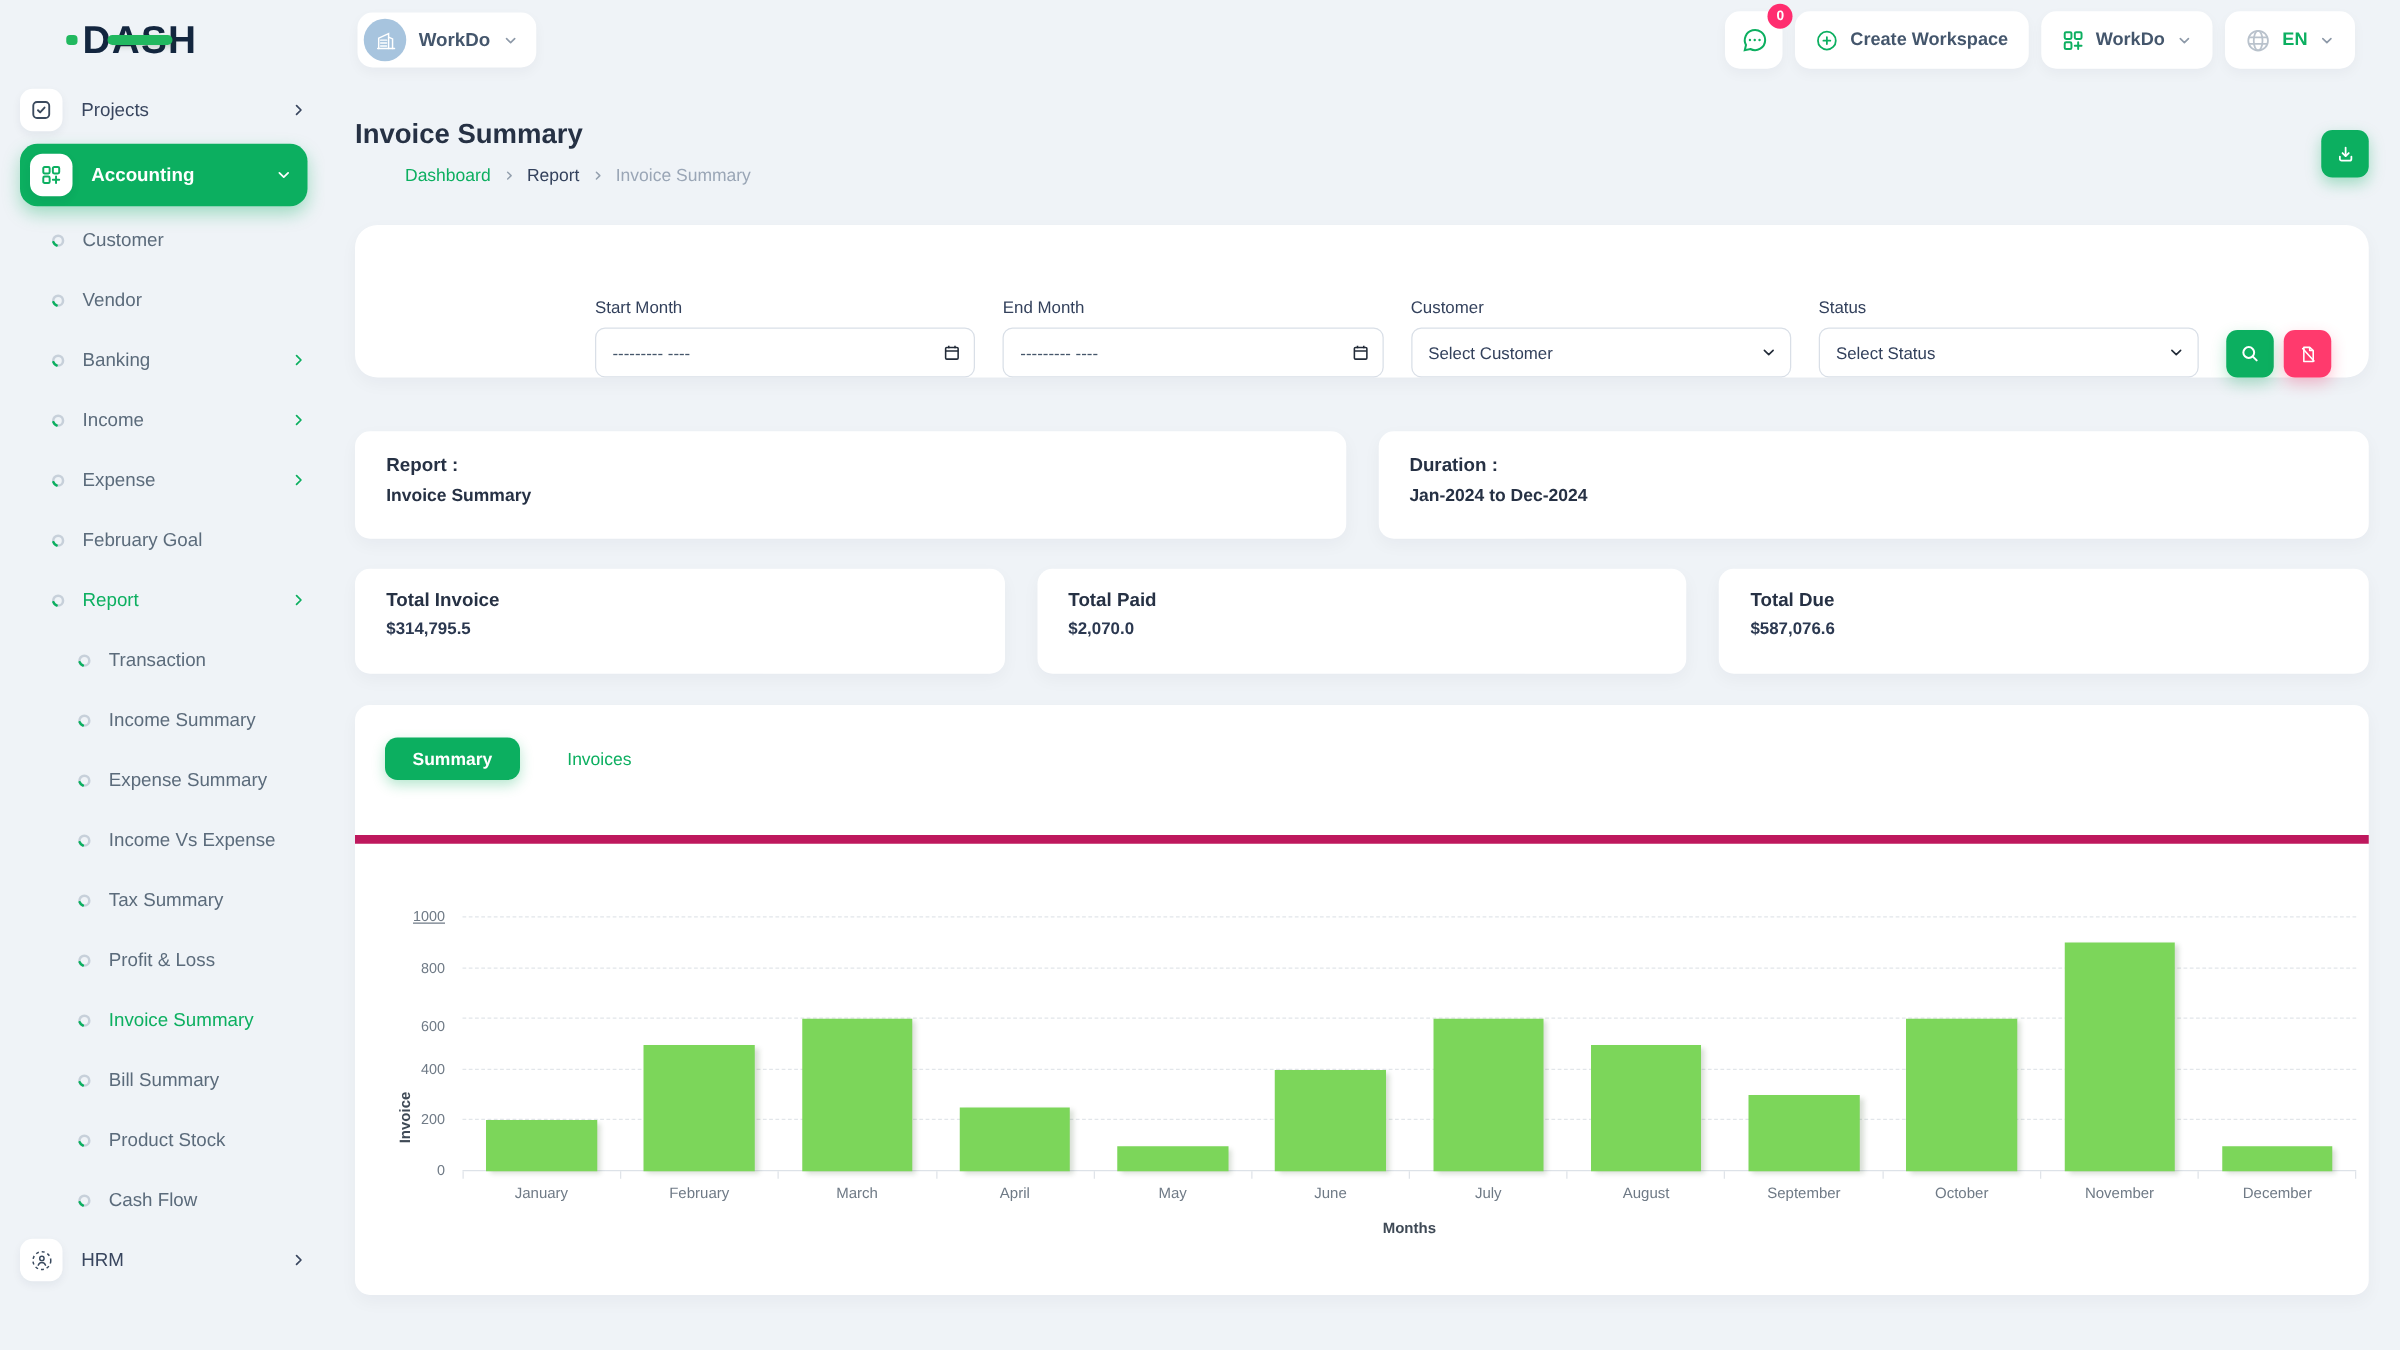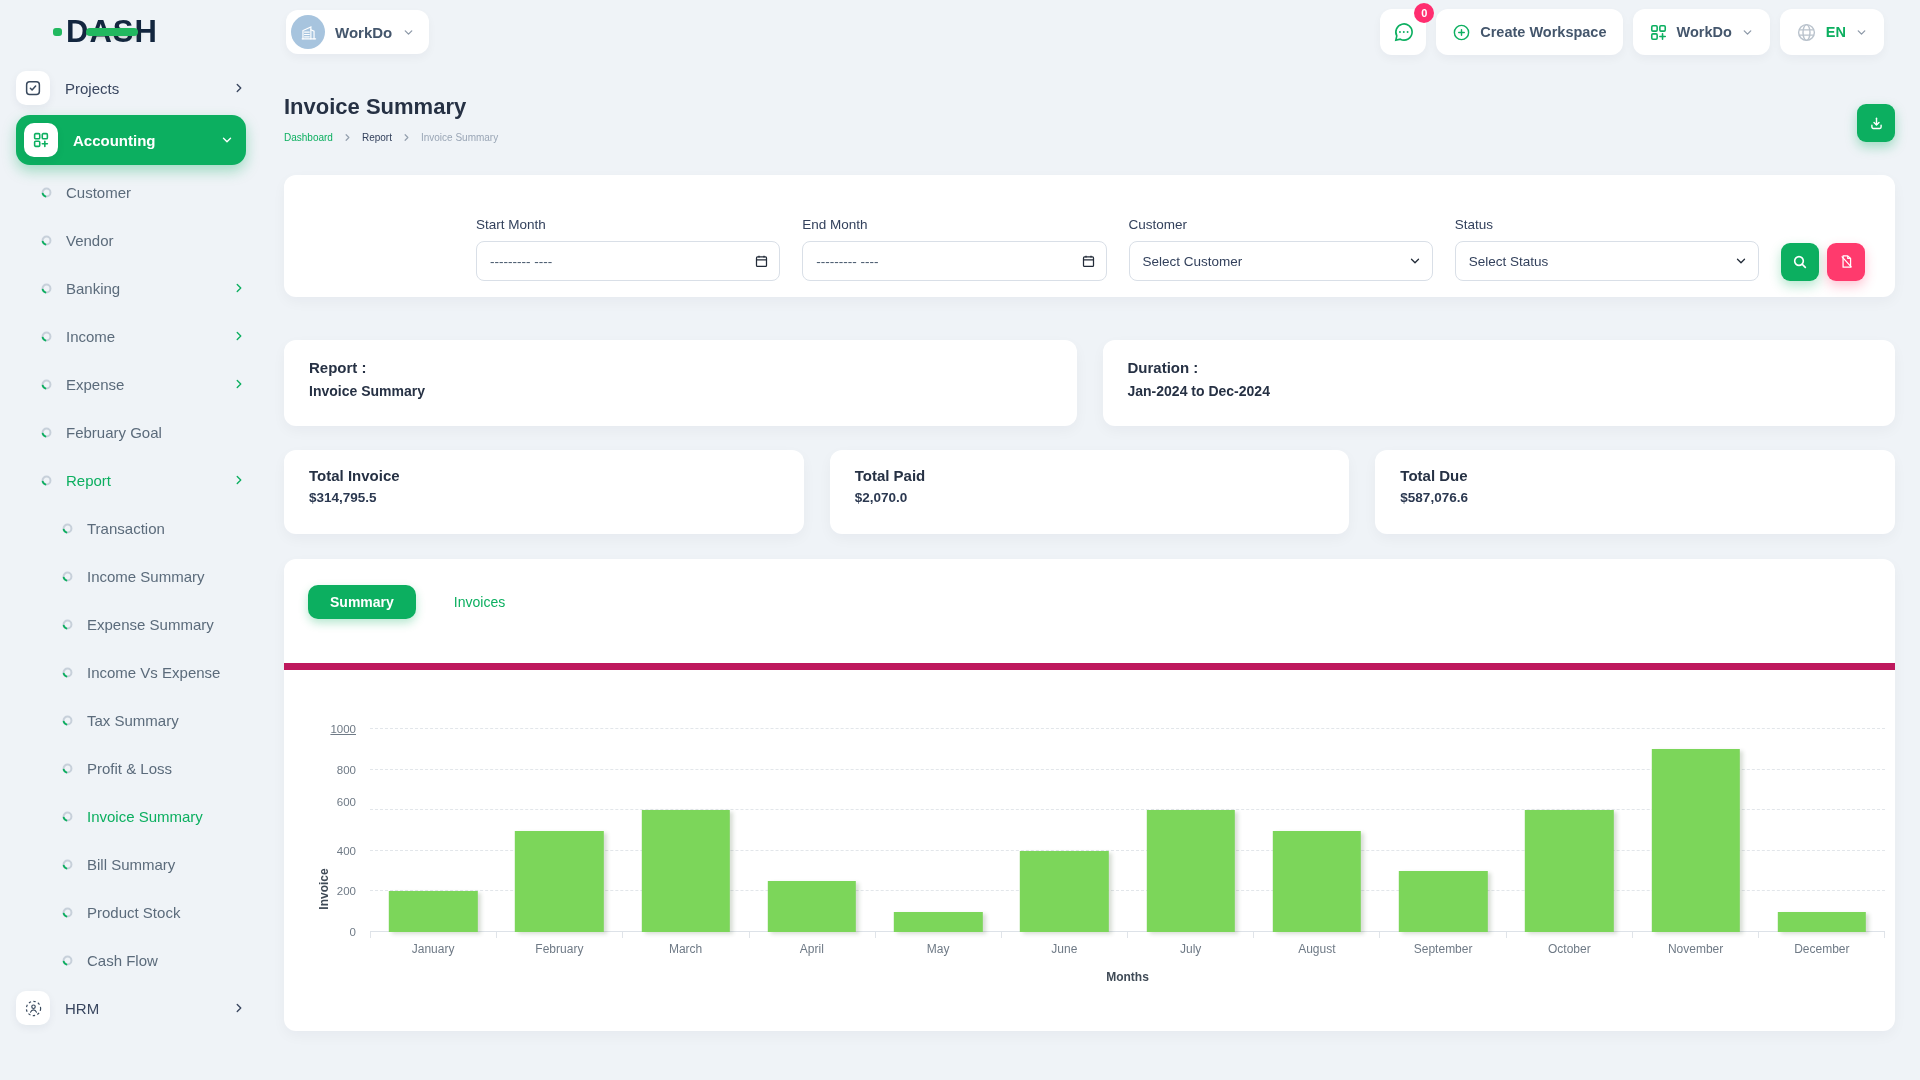--- a/index.html
+++ b/index.html
@@ -43,31 +43,31 @@
   .sb-item { display:flex; align-items:center; gap:14px; height:48px; color:#5b6b7b; font-size:15px; cursor:pointer; }
   .sb-item .sb-label { flex:1; }
   .sb-item.lvl1 { padding-left:25px; }
   .sb-item.lvl2 { padding-left:46px; }
   .sb-item .chev { color:#0caf60; }
   .sb-item.sb-active { color:#0caf60; }
   
   .main { margin-left:260px; padding:26px 25px 0 24px; }
   .page-head { display:flex; }
   .page-title { font-size:22px; font-weight:bold; color:#263144; margin:4px 0 12px; }
-  .breadcrumb { display:flex; align-items:center; gap:9px; font-size:10px; }
+  .breadcrumb { display:flex; align-items:center; gap:9px; font-size:14px;margin-left:40px; }
   .bc-link { color:#0caf60; cursor:pointer; }
   .bc-plain { color:#33415c; }
   .bc-muted { color:#9aa6b6; }
   .bc-sep { display:flex; color:#94a0ae; }
   .dl-btn { margin-left:auto; width:38px; height:38px; border-radius:9px; background:#0caf60; border:none; cursor:pointer;
             display:flex; align-items:center; justify-content:center; align-self:flex-start; margin-top:14px;
             box-shadow:0 5px 12px rgba(12,175,96,.35); }
   .card { background:#fff; border-radius:12px; box-shadow:0 5px 14px rgba(20,30,60,.04); }
   
-  .filter-card { margin-top:32px; height:122px; display:flex; align-items:center; padding:26px 30px 0 192px; gap:22px; }
+  .filter-card { margin-top:32px; height:122px; display:flex; align-items:flex-end; padding:26px 30px 0 192px; gap:22px;border-radius:18px; }
   .f-field { width:308px; }
   .f-label { font-size:13.5px; color:#33415c; margin-bottom:9px; }
   .f-control { position:relative; }
   .f-control input, .f-control select {
     width:100%; height:40px; border:1px solid #d9dfe7; border-radius:8px; padding:0 34px 0 13px;
     font-size:13.5px; color:#33415c; background:#fff; outline:none; appearance:none; -webkit-appearance:none;
     font-family:"Liberation Sans", sans-serif; }
   .f-control input::placeholder { color:#45566a; opacity:1; }
   .f-icon { position:absolute; right:11px; top:50%; transform:translateY(-50%); display:flex; pointer-events:none; }
   .filter-actions { margin-left:auto; display:flex; gap:8px; margin-top:25px; }
@@ -540,21 +540,21 @@
       </div>
     <div class="chart-area">
       <div class="y-title">Invoice</div>
       <div class="plot" id="chart-plot">
           <div class="ytick" style="bottom: 0px;">0</div>
           <div class="gridline" style="bottom: 40.6px;"></div>
           <div class="ytick" style="bottom: 40.6px; text-align: center;">200</div>
           <div class="gridline" style="bottom: 81.2px;"></div>
           <div class="ytick" style="bottom: 81.2px;">400</div>
           <div class="gridline" style="bottom: 121.8px;"></div>
-          <div class="ytick" style="bottom: 130px;">600</div>
+          <div class="ytick" style="bottom: 115px;">600</div>
           <div class="gridline" style="bottom: 162.4px;"></div>
           <div class="ytick" style="bottom: 162.4px;">800</div>
           <div class="gridline" style="bottom: 203px;"></div>
           <div class="ytick" style="bottom: 203px; text-decoration: underline;">1000</div>
           <div class="baseline"></div>
           <div class="bars">
             <div class="bar-cell">
               <div class="bar" title="January: 200" style="height: 40.6px; background: rgb(124, 214, 90);"></div>
             </div>
             <div class="bar-cell">

